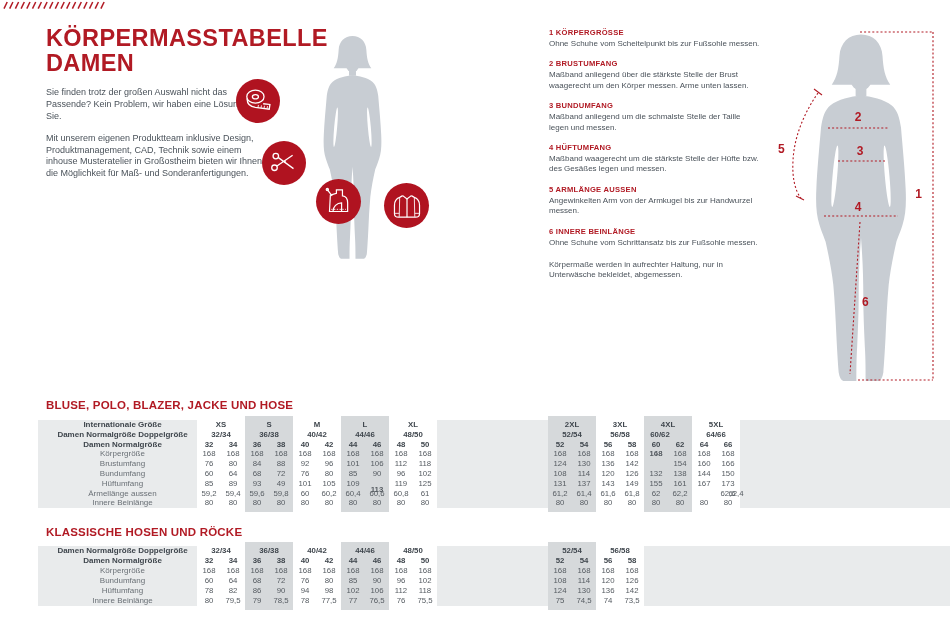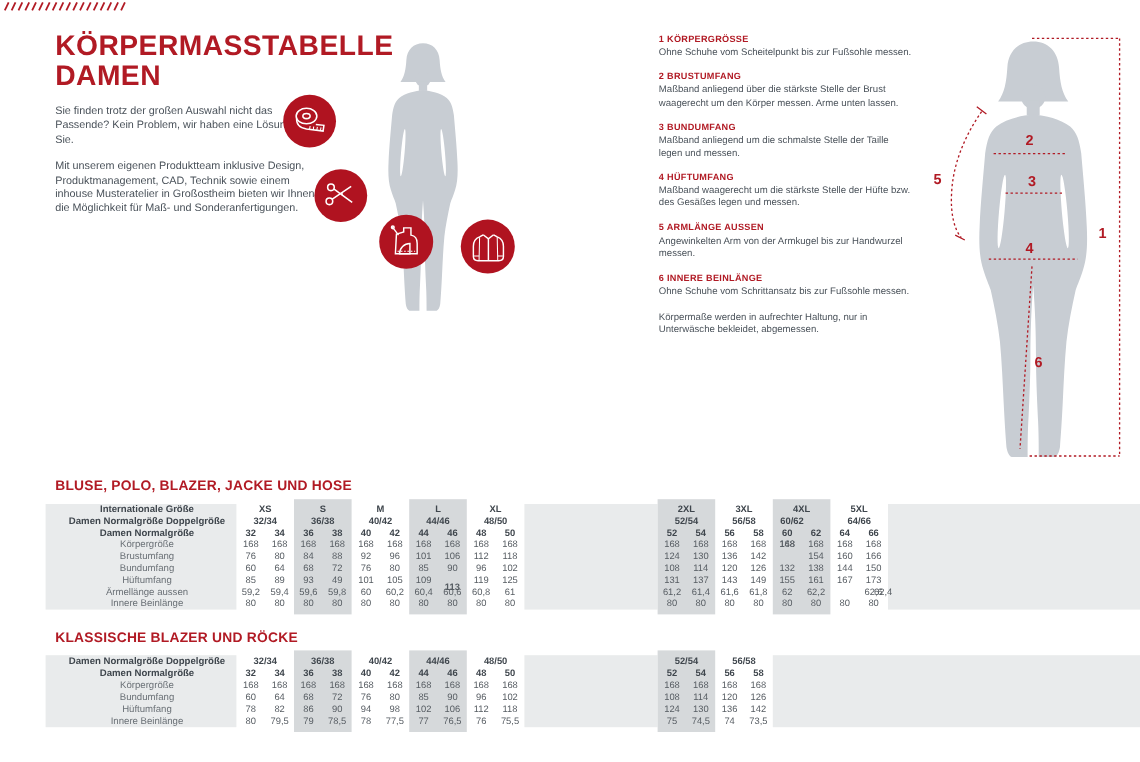--- a/index.html
+++ b/index.html
@@ -343,21 +343,21 @@
       <div class="cell" style="left: 510px; width: 24px; top: 78.4px; height: 9.8px; line-height: 9.8px;">80</div>
       <div class="cell" style="left: 534px; width: 24px; top: 78.4px; height: 9.8px; line-height: 9.8px;">80</div>
       <div class="cell" style="left: 558px; width: 24px; top: 78.4px; height: 9.8px; line-height: 9.8px;">80</div>
       <div class="cell" style="left: 582px; width: 24px; top: 78.4px; height: 9.8px; line-height: 9.8px;">80</div>
       <div class="cell" style="left: 606px; width: 24px; top: 78.4px; height: 9.8px; line-height: 9.8px;">80</div>
       <div class="cell" style="left: 630px; width: 24px; top: 78.4px; height: 9.8px; line-height: 9.8px;">80</div>
       <div class="cell" style="left: 654px; width: 24px; top: 78.4px; height: 9.8px; line-height: 9.8px;">80</div>
       <div class="cell" style="left: 678px; width: 24px; top: 78.4px; height: 9.8px; line-height: 9.8px;">80</div>
     </div>
 
-  <div class="abs sec-title" style="top:526px">KLASSISCHE BLAZER UND RÖCKE</div>
+  <div class="abs sec-title" style="top:526px">KLASSISCHE HOSEN UND RÖCKE</div>
   <div class="abs sizetable" id="table-hosen" style="top:546px;height:60px">
       <div class="band light" style="left: 0px; width: 159px; top: 0px; height: 60px;"></div>
       <div class="band light" style="left: 399px; width: 111px; top: 0px; height: 60px;"></div>
       <div class="band light" style="left: 606px; width: 306px; top: 0px; height: 60px;"></div>
       <div class="band dark" style="left: 207px; width: 48px; top: -4px; height: 68px;"></div>
       <div class="band dark" style="left: 303px; width: 48px; top: -4px; height: 68px;"></div>
       <div class="band dark" style="left: 510px; width: 48px; top: -4px; height: 68px;"></div>
       <div class="cell lab b" style="left: 0px; width: 159px; top: 0px; height: 10px; line-height: 10px;">Damen Normalgröße Doppelgröße</div>
       <div class="cell b" style="left: 159px; width: 48px; top: 0px; height: 10px; line-height: 10px;">32/34</div>
       <div class="cell b" style="left: 207px; width: 48px; top: 0px; height: 10px; line-height: 10px;">36/38</div>

